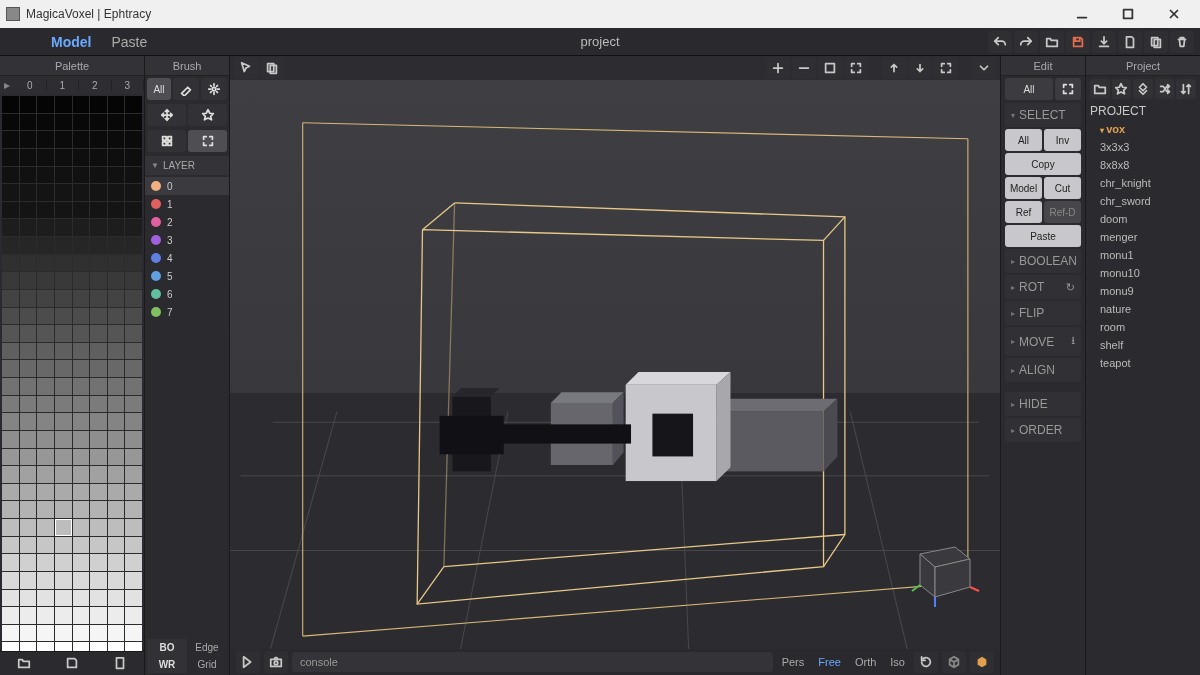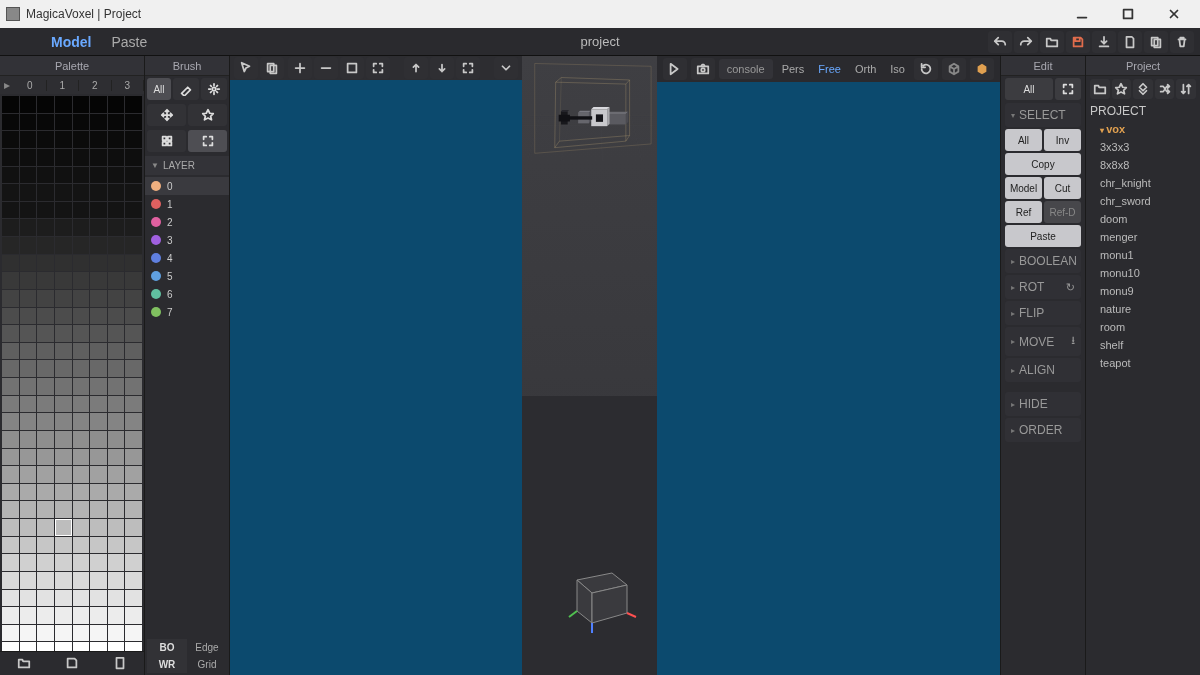--- a/index.html
+++ b/index.html
@@ -43,21 +43,21 @@
   .sechdr::before { content: "▼"; font-size: 8px; margin-right: 4px; color: #888; }
   .layeritem { display: flex; align-items: center; gap: 6px; padding: 2px 6px; height: 18px; cursor: pointer; }
   .layeritem.active { background: #3a3a3f; }
   .ldot { width: 10px; height: 10px; border-radius: 50%; }
   .lnum { font-size: 10px; color: #ccc; }
   .brush .foot { margin-top: auto; padding: 2px; }
   .brush .frow { display: flex; }
   .brush .fcell { flex: 1; font-size: 10px; color: #aaa; text-align: center; padding: 3px 0; }
   .brush .fcell.lab { color: #ddd; font-weight: 600; background: #323236; }
   
-  .viewport { flex: 1; background: #0c4a6e; display: flex; flex-direction: row; position: relative; min-width: 0; }
+  .viewport { flex: 1; background: #86efac; display: flex; flex-direction: column; position: relative; min-width: 0; }
   .vptoolbar { height: 24px; background: #2d2d31; display: flex; align-items: center; padding: 0 4px; gap: 2px; }
   .vptoolbar .spacer { flex: 1; }
   .vpcanvas { flex: 1; position: relative; overflow: hidden; background: linear-gradient(#3f3f43 0%, #38383c 60%, #2e2e32 100%); }
   .floor { position: absolute; left: 0; right: 0; top: 55%; bottom: 0; background: #2c2c30; }
   .vpbottom { height: 26px; background: #2a2a2e; display: flex; align-items: center; gap: 4px; padding: 0 6px; }
   .vpbottom .console { flex: 1; height: 20px; background: #333338; border-radius: 3px; color: #999; font-size: 11px; padding: 0 8px; display: flex; align-items: center; }
   .vpbottom .cam { color: #aaa; font-size: 11px; padding: 0 5px; cursor: pointer; }
   .vpbottom .cam.active { color: #6aa9ff; }
   
   .bbox { position: absolute; inset: 0; pointer-events: none; }
@@ -82,21 +82,21 @@
   .project .pitem { padding: 3px 8px 3px 14px; font-size: 11px; color: #bbb; cursor: pointer; }
   .project .pitem.active { color: #e0a050; font-weight: bold; }
   .project .pitem.active::before { content: "▾ "; font-size: 8px; }
   svg.i { width: 14px; height: 14px; stroke: currentColor; fill: none; stroke-width: 2; stroke-linecap: round; stroke-linejoin: round; }
 </style>
 </head>
 <body>
 
 <div class="titlebar">
   <span class="appicon"></span>
-  <span class="title">MagicaVoxel | Project</span>
+  <span class="title">MagicaVoxel | Ephtracy</span>
   <div class="winbtn">
       <svg class="i" viewBox="0 0 16 16">
         <line x1="3" y1="12" x2="13" y2="12"></line>
       </svg>
     </div>
   <div class="winbtn">
       <svg class="i" viewBox="0 0 16 16">
         <rect x="3" y="3" width="10" height="10"></rect>
       </svg>
     </div>

